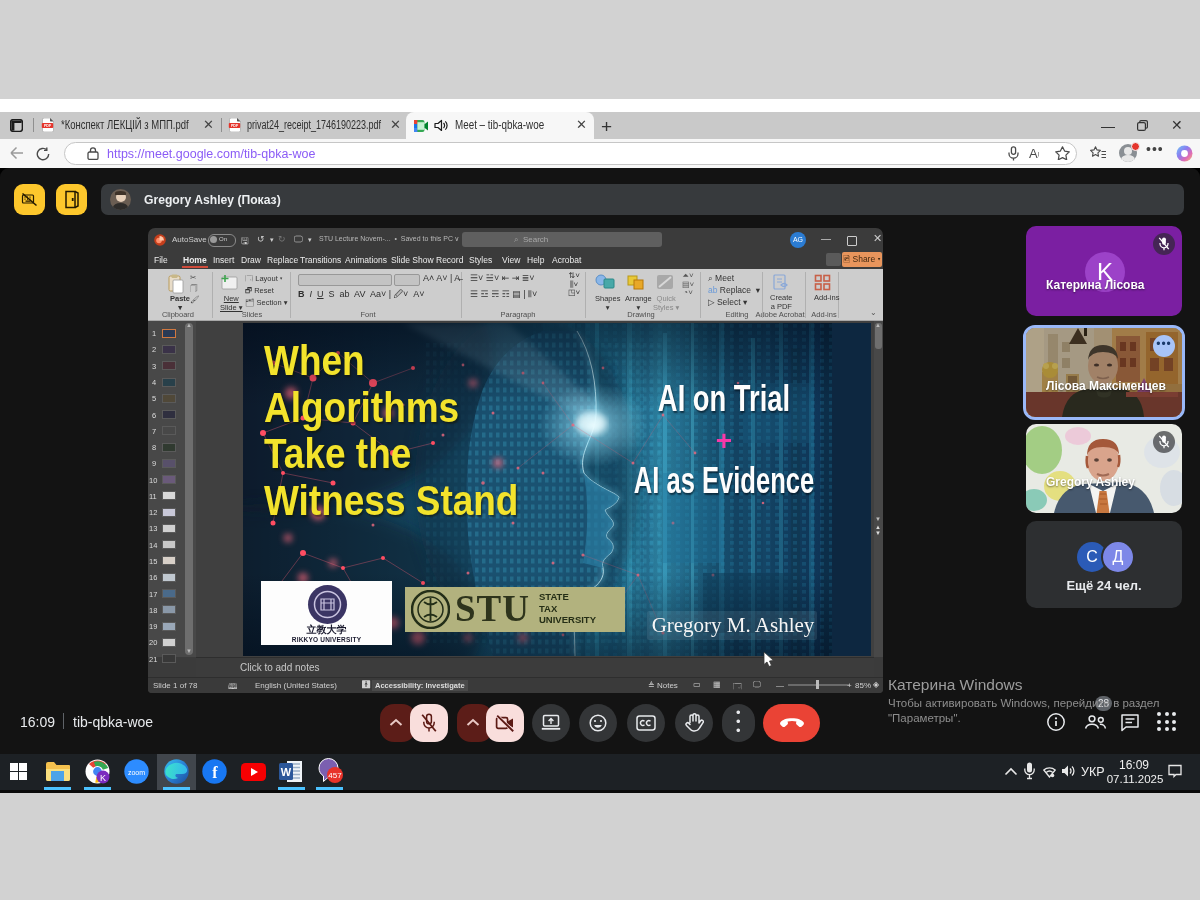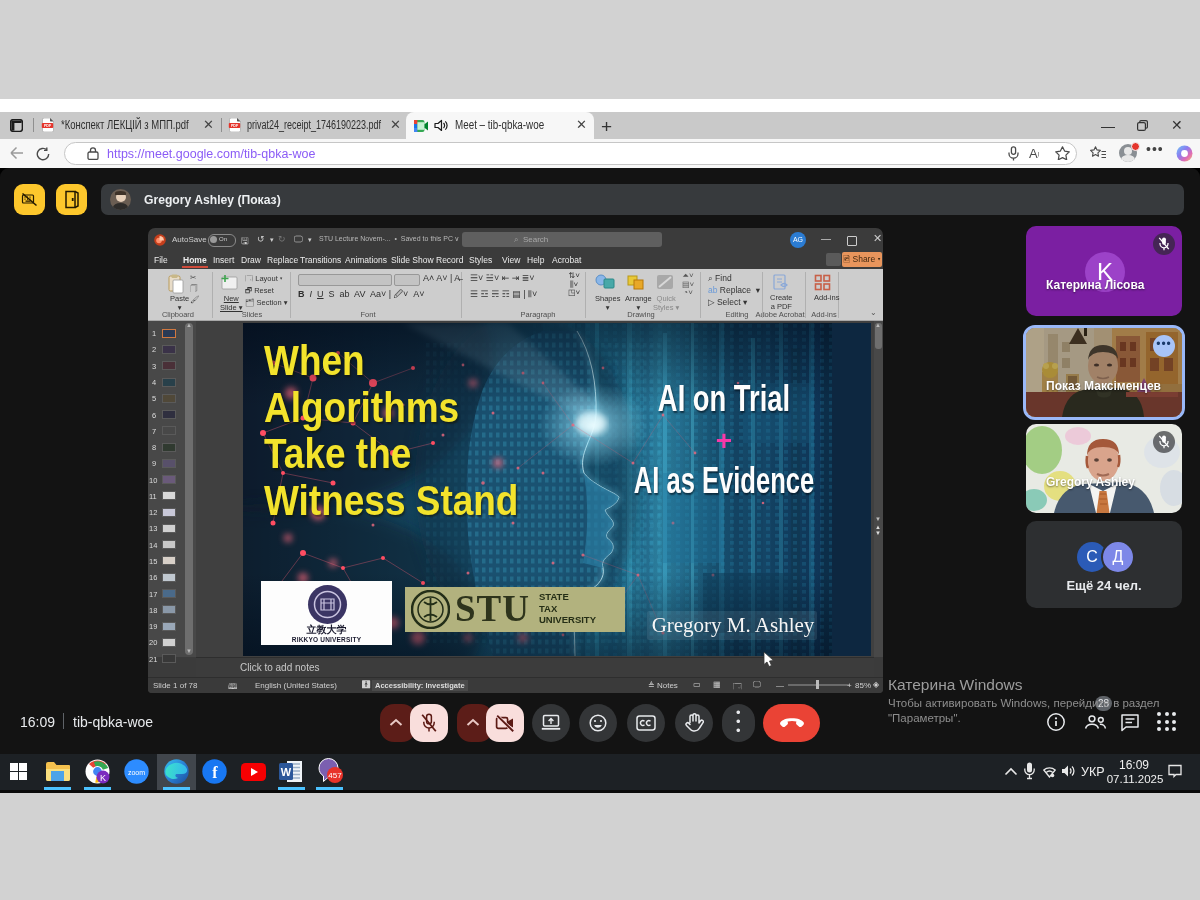--- a/index.html
+++ b/index.html
@@ -199,40 +199,40 @@
     <div class="abs pm" style="left:354px;top:27px;">View</div>
     <div class="abs pm" style="left:379px;top:27px;">Help</div>
     <div class="abs pm" style="left:404px;top:27px;">Acrobat</div>
     <div class="abs" style="left:678px;top:25px;width:15px;height:13px;background:#5a5a5a;border-radius:2px;"></div>
     <div class="abs" style="left:694px;top:24px;width:40px;height:15px;background:#e8955c;border-radius:2px;color:#442a12;font-size:8.5px;text-align:center;line-height:15px;">🖻 Share ▾</div>
 
     <div class="abs" style="left:0;top:41px;width:735px;height:52px;background:#cdcdcd;border-bottom:1px solid #a8a8a8;box-sizing:border-box;"></div>
     <div class="abs rg" style="left:5px;top:82px;width:50px;">Clipboard</div>
     <div class="abs rg" style="left:79px;top:82px;width:50px;">Slides</div>
     <div class="abs rg" style="left:195px;top:82px;width:50px;">Font</div>
-    <div class="abs rg" style="left:345px;top:82px;width:50px;margin-left:20px;">Paragraph</div>
+    <div class="abs rg" style="left:345px;top:82px;width:50px;">Paragraph</div>
     <div class="abs rg" style="left:468px;top:82px;width:50px;">Drawing</div>
     <div class="abs rg" style="left:564px;top:82px;width:50px;">Editing</div>
     <div class="abs rg" style="left:602px;top:82px;width:60px;">Adobe Acrobat</div>
     <div class="abs rg" style="left:651px;top:82px;width:50px;">Add-ins</div>
     <div class="abs rdv" style="left:64px;"></div>
     <div class="abs rdv" style="left:142px;"></div>
     <div class="abs rdv" style="left:313px;"></div>
     <div class="abs rdv" style="left:437px;"></div>
     <div class="abs rdv" style="left:552px;"></div>
     <div class="abs rdv" style="left:614px;"></div>
     <div class="abs rdv" style="left:657px;"></div>
     <div class="abs rdv" style="left:690px;"></div>
 
     <svg class="abs" style="left:20px;top:46px" width="16" height="20" viewBox="0 0 16 20">
         <rect x="1" y="2" width="11" height="15" rx="1.5" fill="#e8dcc8" stroke="#b89a58" stroke-width="1"></rect>
         <rect x="3.5" y="0.5" width="6" height="3.5" rx="1" fill="#c8b888"></rect>
         <rect x="5" y="6" width="10" height="13" rx="1" fill="#fff" stroke="#999" stroke-width="0.8"></rect>
       </svg>
-    <div class="abs rl" style="left:22px;top:67px;">Paste<br>▾</div>
+    <div class="abs rl" style="left:22px;top:67px;font-weight:bold;">Paste<br>▾</div>
     <div class="abs rl" style="left:42px;top:46px;color:#444;">✂</div>
     <div class="abs rl" style="left:42px;top:57px;color:#444;">🗍</div>
     <div class="abs rl" style="left:42px;top:68px;color:#444;">🖌</div>
 
     <svg class="abs" style="left:72px;top:47px" width="18" height="16" viewBox="0 0 18 16">
         <rect x="2" y="2" width="15" height="12" rx="1" fill="#f0f0f0" stroke="#999" stroke-width="0.8"></rect>
         <path d="M5 0 v7 M1.5 3.5 h7" stroke="#3ea44e" stroke-width="1.6"></path>
       </svg>
     <div class="abs rl" style="left:72px;top:67px;text-decoration:underline;">New<br>Slide ▾</div>
     <div class="abs rl" style="left:97px;top:47px;">🗔 Layout ▾</div>
@@ -258,21 +258,21 @@
         <rect x="8" y="6" width="9" height="9" fill="#e8a828" stroke="#b87808"></rect>
       </svg>
     <div class="abs rl" style="left:477px;top:67px;">Arrange<br>▾</div>
     <svg class="abs" style="left:508px;top:46px" width="18" height="16" viewBox="0 0 18 16">
         <rect x="1" y="1" width="16" height="14" rx="2" fill="#a8a8a8"></rect>
         <path d="M3 13 L15 3" stroke="#d8d8d8" stroke-width="2"></path>
       </svg>
     <div class="abs rl" style="left:505px;top:67px;color:#8a8a8a;">Quick<br>Styles ▾</div>
     <div class="abs rl" style="left:534px;top:44px;font-size:8px;color:#555;">⏶˅<br>▤˅<br>◔˅</div>
 
-    <div class="abs rl" style="left:560px;top:46px;font-size:8.5px;">⌕ Find</div>
+    <div class="abs rl" style="left:560px;top:46px;font-size:8.5px;">⌕ Meet</div>
     <div class="abs rl" style="left:560px;top:58px;font-size:8.5px;"><span style="color:#6a9ad8">ab</span> Replace&nbsp; ▾</div>
     <div class="abs rl" style="left:560px;top:70px;font-size:8.5px;">▷ Select ▾</div>
 
     <svg class="abs" style="left:625px;top:46px" width="16" height="18" viewBox="0 0 16 18">
         <rect x="1" y="1" width="11" height="14" rx="1" fill="none" stroke="#8aa8d8" stroke-width="1.2"></rect>
         <path d="M4 5 h5 M4 8 h5" stroke="#8aa8d8" stroke-width="1"></path>
         <path d="M8 11 q3 -3 6 0 q-3 3 -6 0z" fill="none" stroke="#8aa8d8" stroke-width="1.2"></path>
       </svg>
     <div class="abs rl" style="left:622px;top:66px;">Create<br>a PDF</div>
 
@@ -620,21 +620,21 @@
       <ellipse cx="77" cy="38" rx="15" ry="18" fill="#c9a183"></ellipse>
       <path d="M62 32 q1 -15 15 -15 q14 0 15 14 q-3 -7 -15 -7 q-12 0 -15 8z" fill="#40382e"></path>
       <ellipse cx="70.5" cy="37" rx="2.6" ry="1.6" fill="#40302a"></ellipse>
         <ellipse cx="83.5" cy="37" rx="2.6" ry="1.6" fill="#40302a"></ellipse>
       <path d="M71 49 q6 3 12 0" stroke="#9a7560" stroke-width="1.5" fill="none"></path>
       <path d="M118 50 l7 14 h-14 z" fill="#9c4a8c"></path>
       <rect x="100" y="64" width="52" height="5" fill="#93433a"></rect>
       <rect width="156" height="89" fill="#3a2e22" opacity="0.28"></rect>
     </svg>
     <div class="abs" style="right:7px;top:7px;width:22px;height:22px;border-radius:50%;background:#a8c4f8;color:#1a3a6b;font-size:12px;text-align:center;line-height:18px;letter-spacing:1px;">•••</div>
-    <div class="tlabel">Показ Максіменцев</div>
+    <div class="tlabel">Лісова Максіменцев</div>
   </div>
   <div class="abs tile" style="top:424px;height:89px;">
     <svg width="156" height="89" viewBox="0 0 156 89" style="position:absolute;left:0;top:0;">
       <rect width="156" height="89" fill="#e8eae4"></rect>
       <ellipse cx="16" cy="26" rx="20" ry="24" fill="#97c873" opacity="0.85"></ellipse>
       <ellipse cx="34" cy="62" rx="16" ry="15" fill="#e2dc66" opacity="0.8"></ellipse>
       <ellipse cx="8" cy="76" rx="13" ry="11" fill="#62bca4" opacity="0.7"></ellipse>
       <ellipse cx="52" cy="12" rx="13" ry="9" fill="#eebcd4" opacity="0.7"></ellipse>
       <ellipse cx="136" cy="28" rx="18" ry="16" fill="#dde2e8" opacity="0.9"></ellipse>
       <ellipse cx="148" cy="64" rx="14" ry="18" fill="#d2dae2" opacity="0.8"></ellipse>

